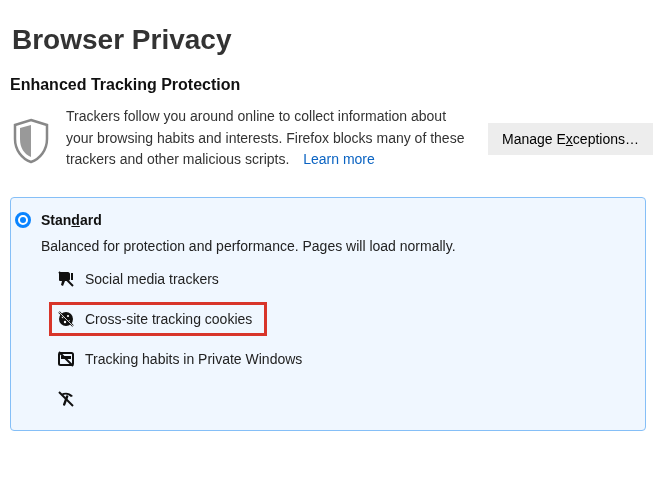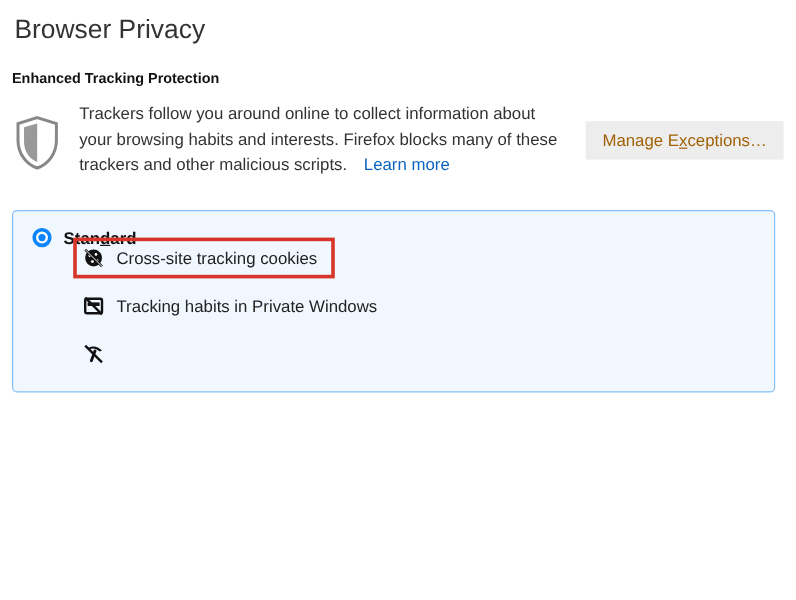--- a/index.html
+++ b/index.html
@@ -6,27 +6,27 @@
   body {
     margin: 0;
     padding: 12px 10px;
     font-family: "Segoe UI", Arial, sans-serif;
     font-size: 14px;
     color: #0c0c0d;
     background: #fff;
     width: 663px;
   }
   .page-title {
-    font-size: 22px;
-    font-weight: 400;
+    font-size: 28px;
+    font-weight: 700;
     color: #333;
-    margin: 0 0 20px 2px;
+    margin: 12px 0 20px 2px;
   }
   .section-heading {
-    font-size: 12px;
+    font-size: 16px;
     font-weight: 700;
     margin: 0 0 12px 0;
     color: #111;
   }
   .etp-row {
     display: flex;
     align-items: center;
     gap: 14px;
   }
   .shield-col { flex: 0 0 auto; padding-top: 4px; }
@@ -40,31 +40,31 @@
   .learn-link {
     color: #0a63c2;
     cursor: pointer;
     margin-left: 10px;
   }
   .manage-btn {
     background: #ededed;
     border: none;
     font-family: inherit;
     font-size: 14px;
-    color: #a16207;
+    color: #000000;
     padding: 8px 14px;
     cursor: pointer;
   }
   .manage-btn .ul { text-decoration: underline; }
   .option-box {
     margin-top: 26px;
     border: 1px solid #85bff7;
     border-radius: 4px;
     background: #f0f7ff;
-    padding: 14px 18px 22px 16px;
+    padding: 14px 18px 22px 4px;
     max-width: 636px;
   }
   .opt-head {
     display: flex;
     align-items: center;
     gap: 10px;
   }
   .radio {
     width: 16px;
     height: 16px;
@@ -135,22 +135,32 @@
   </div>
 </div>
 
 <div class="option-box">
   <div class="opt-head">
     <span class="radio">
         <span class="dot"></span>
       </span>
     <span class="opt-title"><span>Stan</span><span class="ul">d</span><span>ard</span></span>
   </div>
+  <div class="opt-desc">Balanced for protection and performance. Pages will load normally.</div>
   <ul class="tracker-list">
 
+    <li class="tracker-item">
+      <span class="tracker-icon">
+        <svg width="18" height="18" viewBox="0 0 18 18">
+            <path d="M3 2h8c1 0 2 1 2 2v5c0 1-1 2-2 2H8l-2 5-2-1 1-4H3c-1 0-1-1-1-1V3c0-1 1-1 1-1z M14 3h2v7h-2z" fill="#111"></path>
+            <line x1="2" y1="2" x2="16" y2="16" stroke="#111" stroke-width="2"></line>
+          </svg>
+      </span>
+      <span class="tracker-label">Social media trackers</span>
+    </li>
 
     <li class="tracker-item">
       <div class="highlight-box"></div>
       <span class="tracker-icon">
         <svg width="18" height="18" viewBox="0 0 18 18">
             <circle cx="9" cy="9" r="7" fill="#111"></circle>
             <circle cx="6" cy="7" r="1.3" fill="#fff"></circle>
             <circle cx="11" cy="6" r="1.1" fill="#fff"></circle>
             <circle cx="8" cy="12" r="1.2" fill="#fff"></circle>
             <circle cx="12" cy="11" r="1" fill="#fff"></circle>

